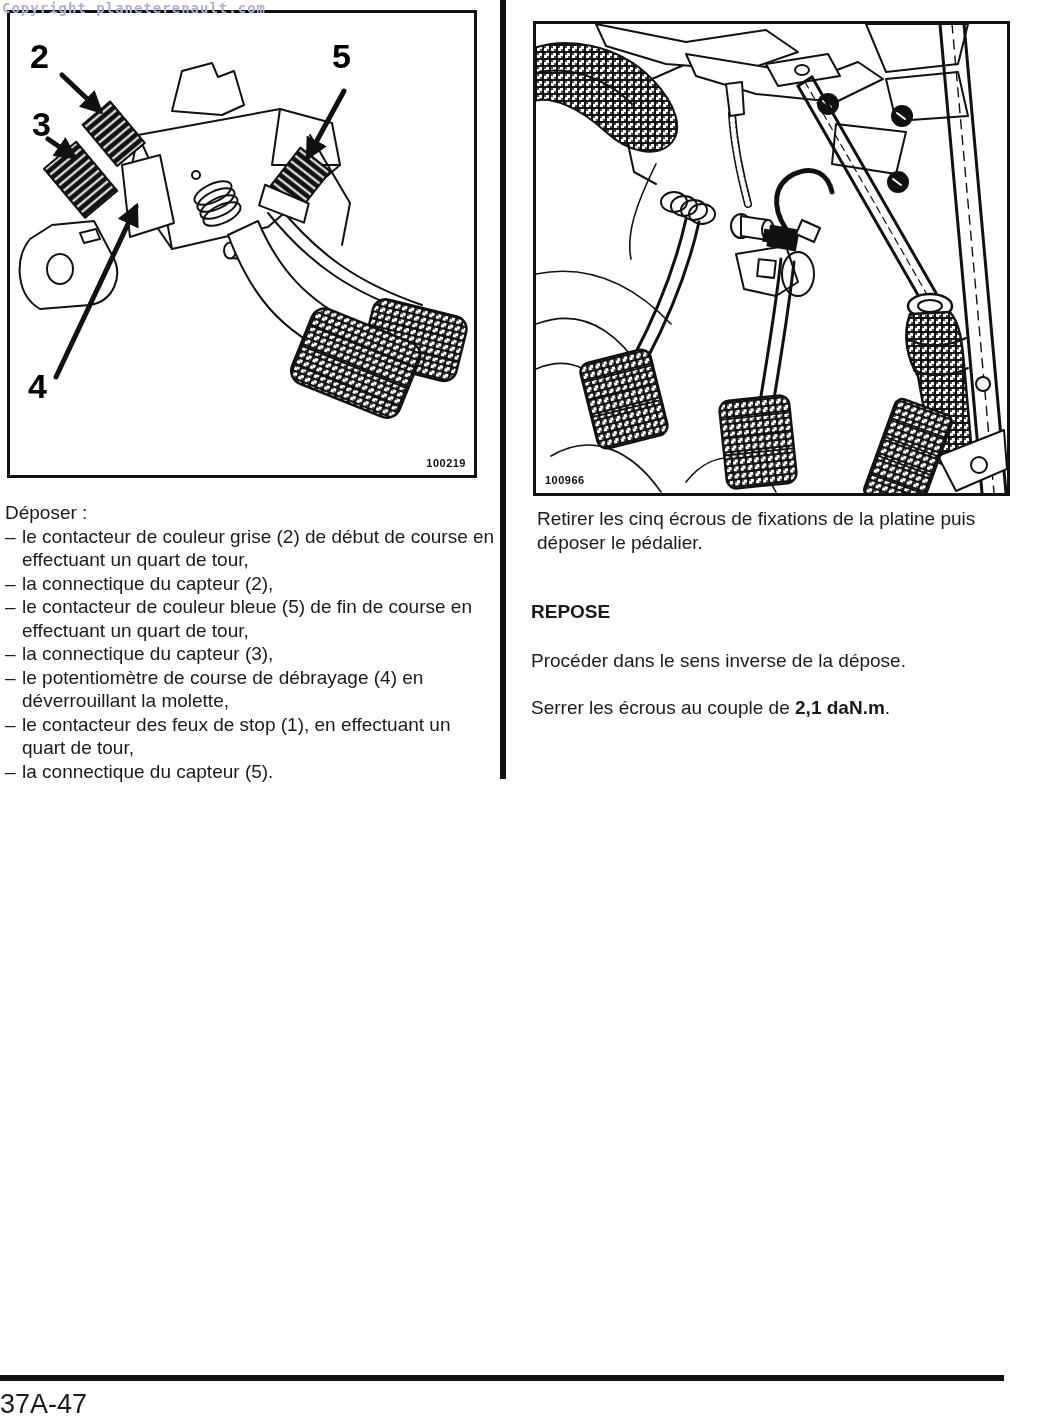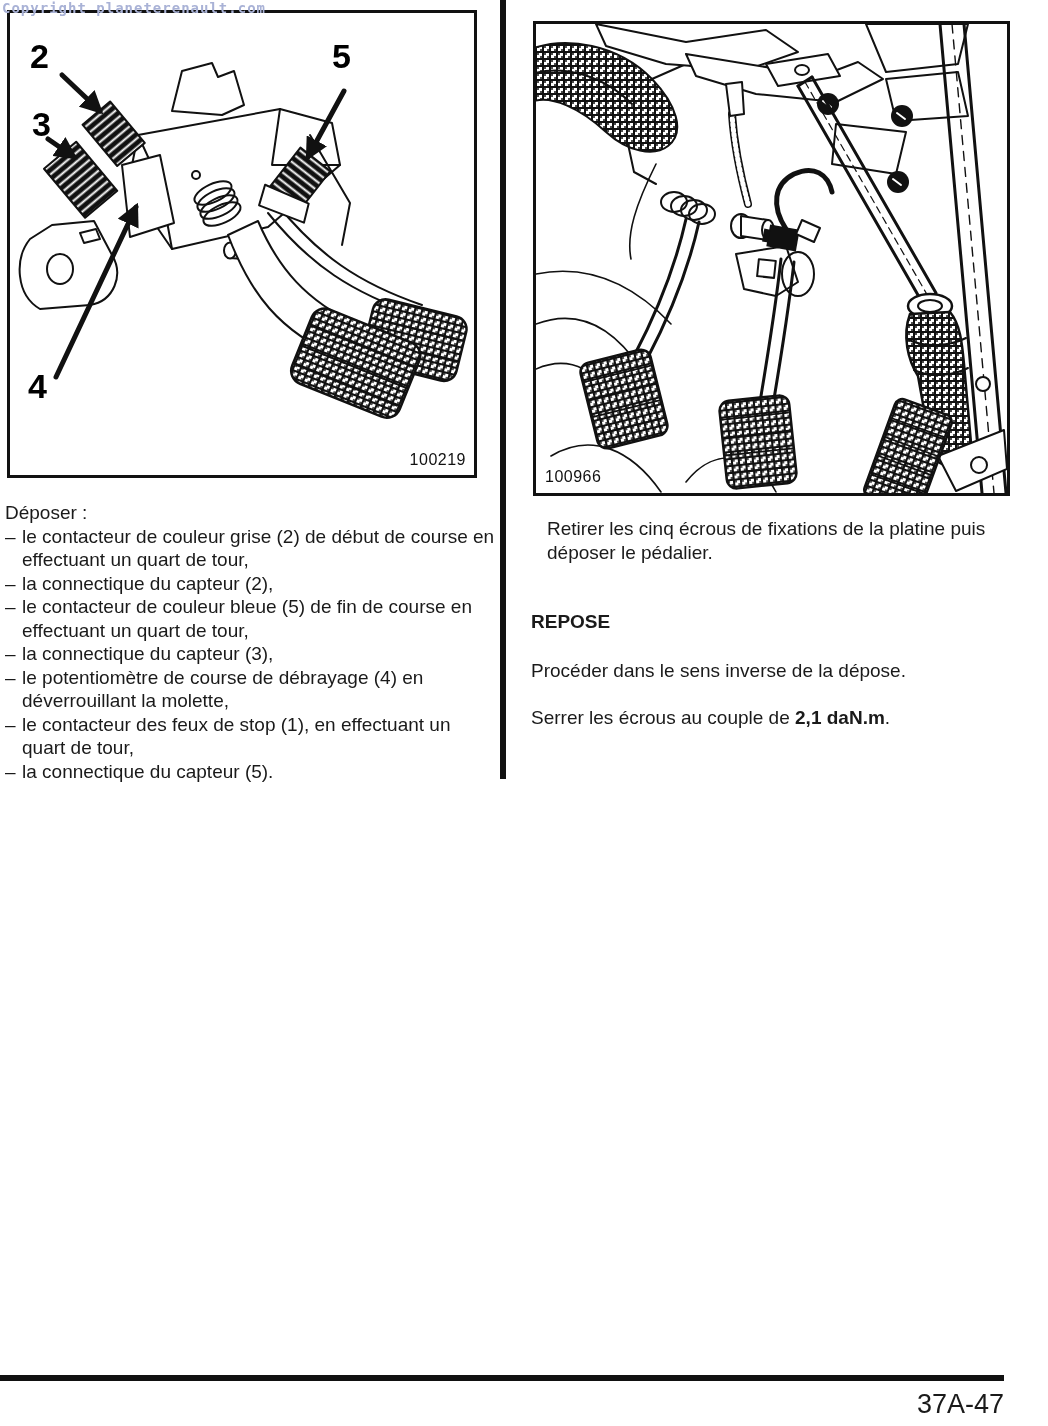--- a/index.html
+++ b/index.html
@@ -15,39 +15,39 @@
   .fig{
     position:absolute;margin:0;background:#fff;border:3px solid #111;
   }
   .fig-left{left:7px;top:10px;width:464px;height:462px;}
   .fig-right{left:533px;top:21px;width:471px;height:469px;}
   .fig svg{position:absolute;left:0;top:0;width:100%;height:100%;}
   .callout{
     position:absolute;font-weight:bold;font-size:34px;line-height:1;color:#000;
   }
   .fig-ref{
-    position:absolute;font-size:16px;color:#111;letter-spacing:0.5px;
+    position:absolute;font-size:11px;color:#111;letter-spacing:0.5px;font-weight:bold;
   }
   .fig-ref.br{right:8px;bottom:6px;}
   .fig-ref.bl{left:9px;bottom:7px;}
   .divider{
     position:absolute;left:500px;top:0;width:6px;height:779px;background:#111;
   }
   .col{position:absolute;font-size:19px;line-height:23.5px;}
   .col-left{left:5px;top:501px;width:492px;}
   .col-right{left:531px;top:501px;width:490px;}
   .li{position:relative;padding-left:17px;}
   .li .dash{position:absolute;left:0;top:0;}
-  .col-right p{margin:16px;}
+  .col-right p{margin:6px;}
   .col-right .h{font-weight:bold;margin:46px 0 8px 0;}
   .col-right .p2{margin:25px 0 0 0;}
   .col-right .p3{margin:24px 0 16px 0;}
   .b{font-weight:bold;}
   .footer-rule{position:absolute;left:0;top:1375px;width:1004px;height:6px;background:#111;}
-  .page-number{position:absolute;left:0;top:1389px;width:1004px;text-align:right;font-size:27px;color:#1a1a1a;}
+  .page-number{position:absolute;left:0;top:1389px;width:1004px;text-align:left;font-size:27px;color:#1a1a1a;}
 </style>
 </head>
 <body>
 
 <div class="page">
 
   <div class="watermark">Copyright planeterenault.com</div>
 
   <figure class="fig fig-left">
     <svg viewBox="0 0 464 462" fill="none" stroke="#111" stroke-width="2" stroke-linejoin="round" stroke-linecap="round">

